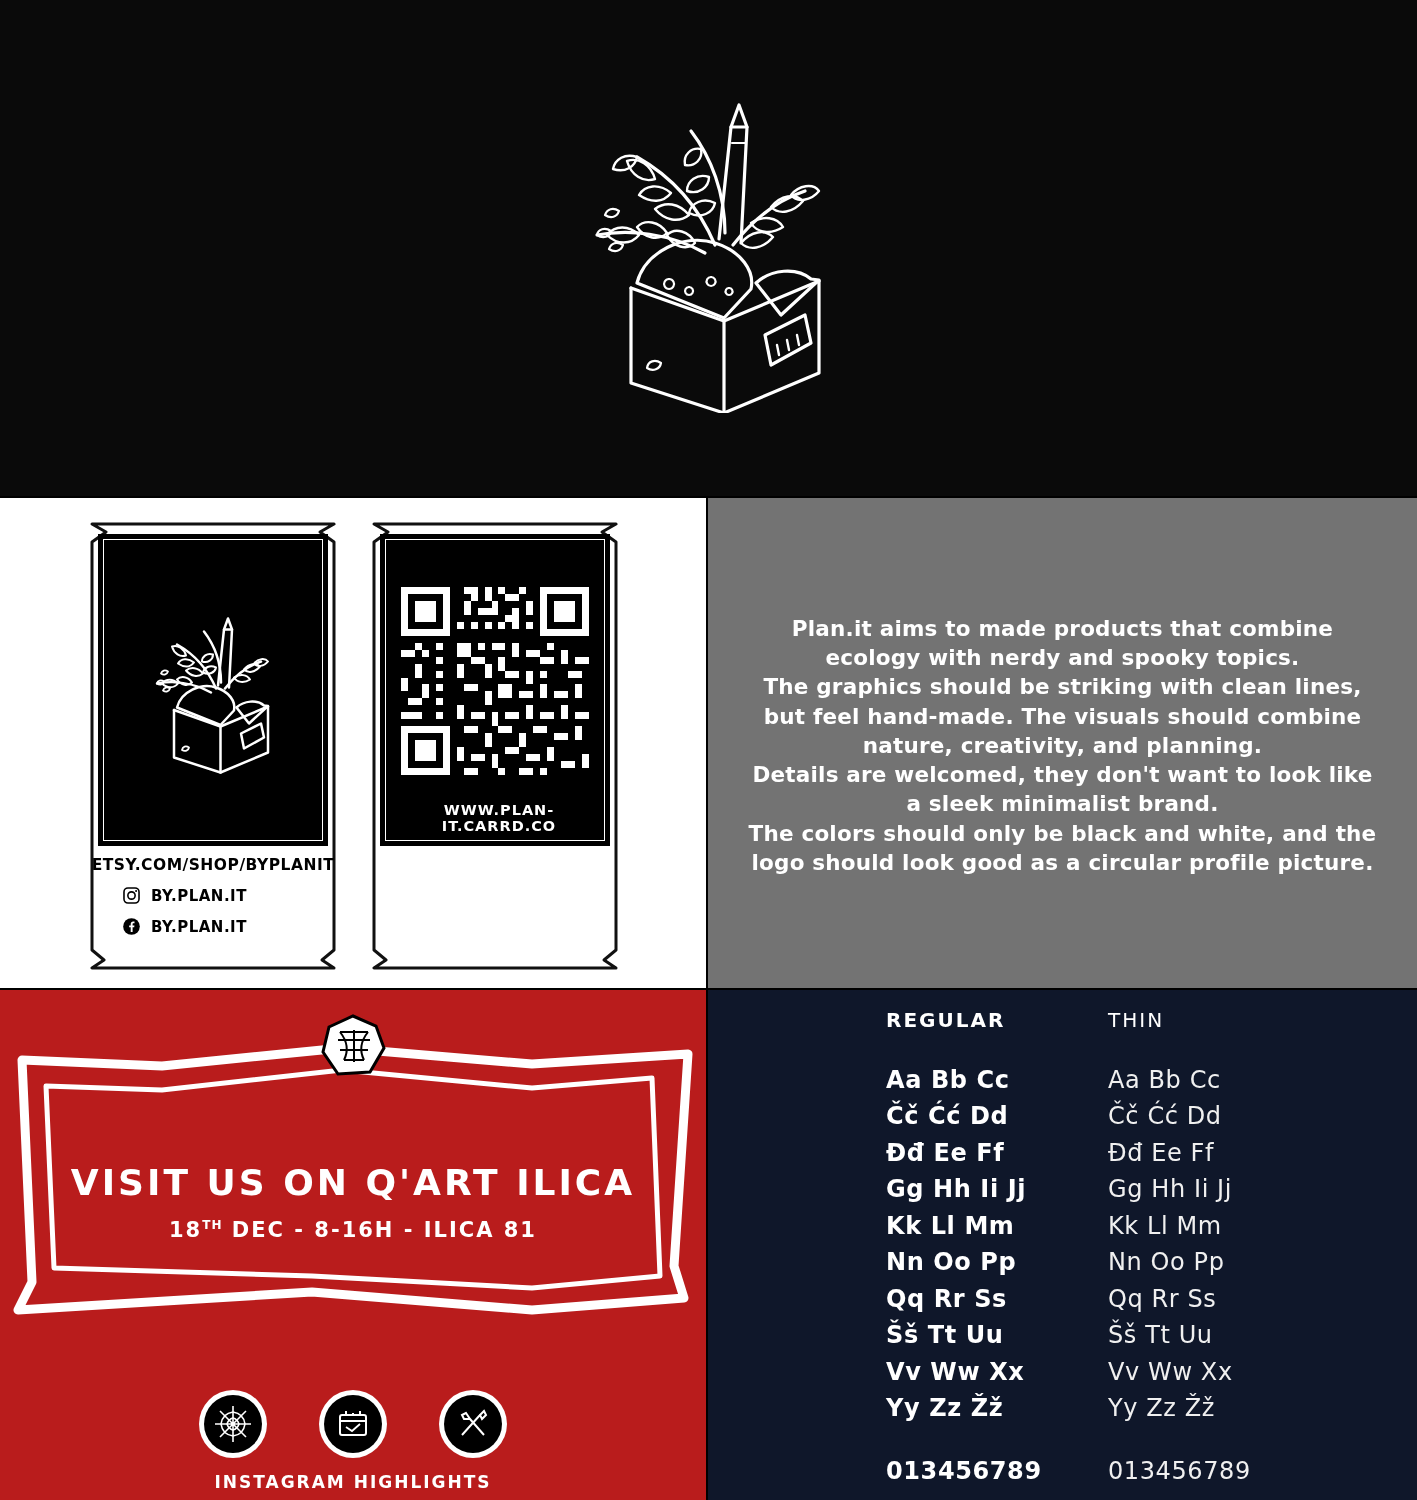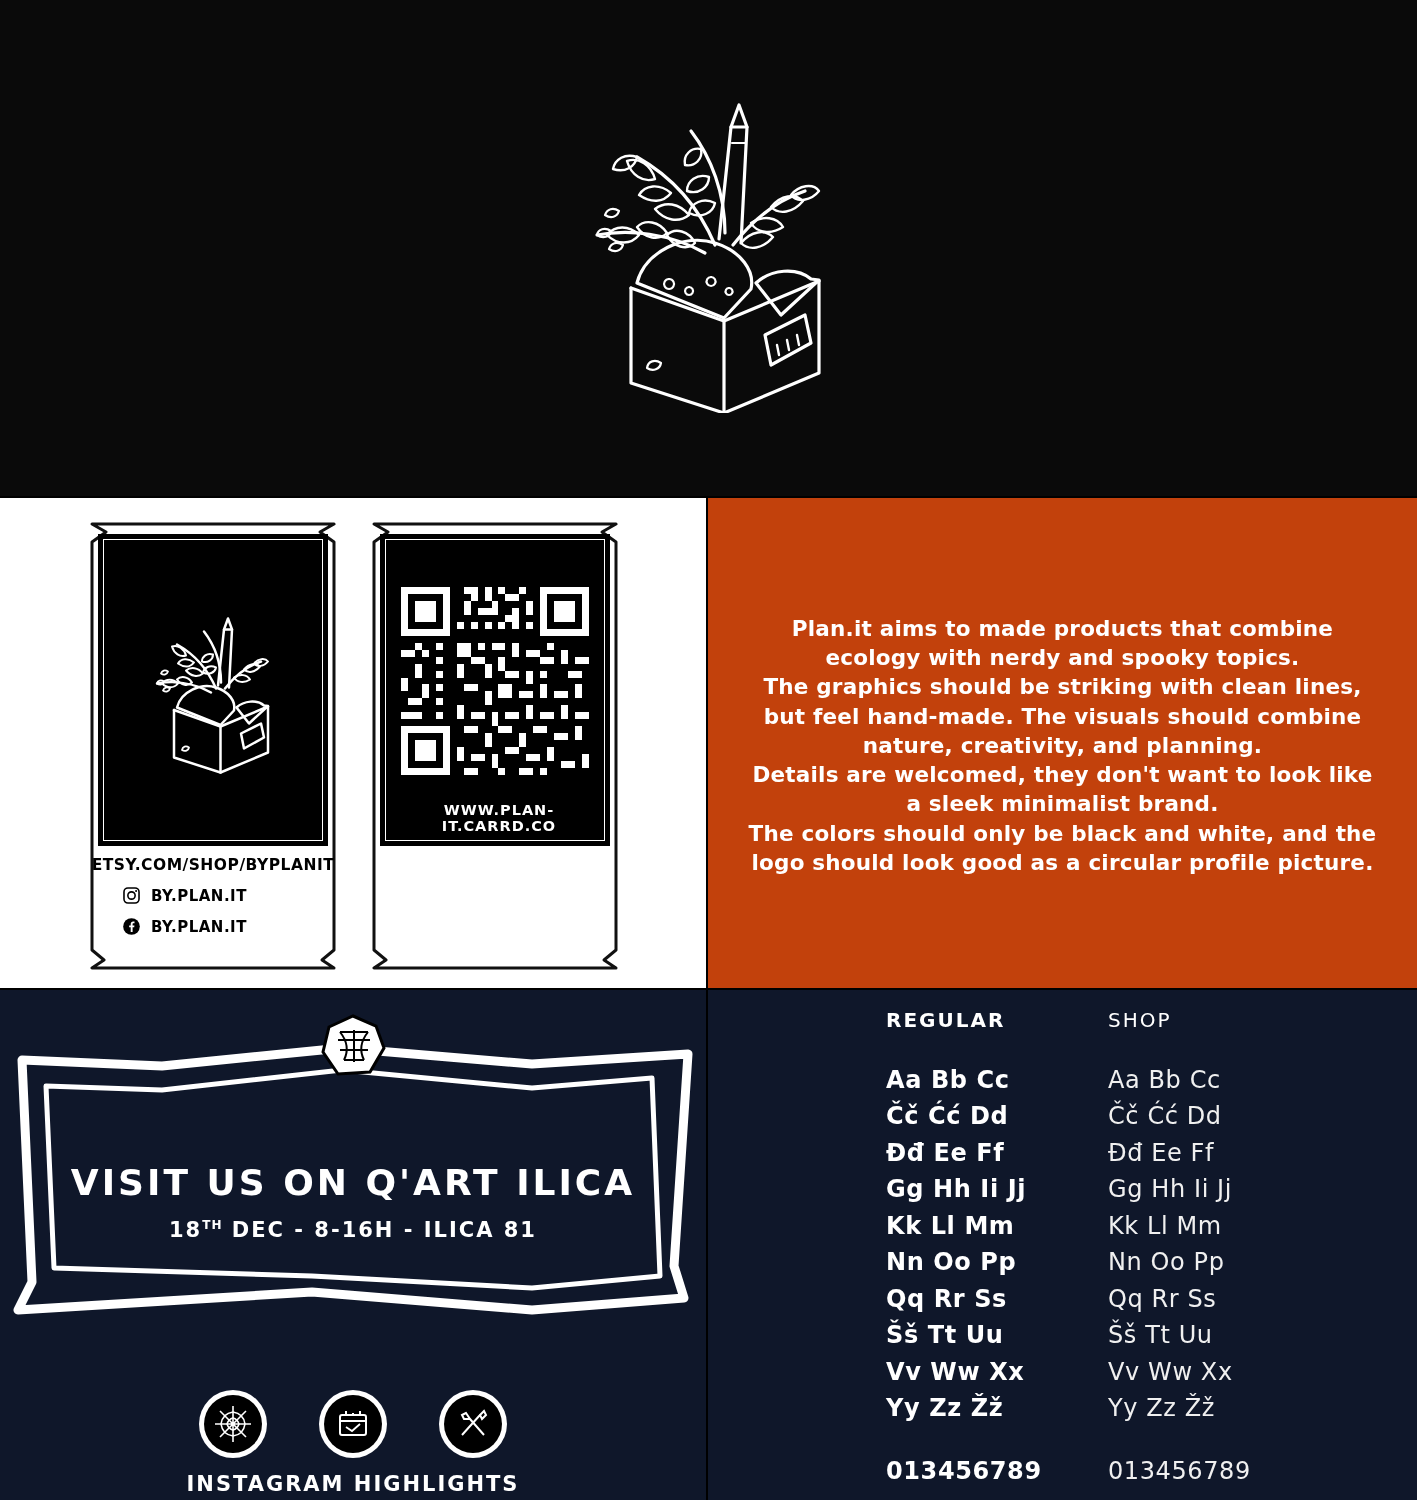--- a/index.html
+++ b/index.html
@@ -9,23 +9,23 @@
   
   .panel{position:absolute;box-sizing:border-box;}
 
   
   #hero{left:0;top:0;width:1417px;height:496px;background:#0a0a0a;}
   #hero .logo-wrap{position:absolute;left:50%;top:50%;transform:translate(-50%,-50%);}
 
   
   #cards{left:0;top:498px;width:706px;height:490px;background:#fff;}
   
-  #brief{left:708px;top:498px;width:709px;height:490px;background:#c2410c;}
-  
-  #header-panel{left:0;top:990px;width:706px;height:510px;background:#0f172a;}
+  #brief{left:708px;top:498px;width:709px;height:490px;background:#737373;}
+  
+  #header-panel{left:0;top:990px;width:706px;height:510px;background:#b91c1c;}
   
   #type-panel{left:708px;top:990px;width:709px;height:510px;background:#0f172a;}
 
   
   .card{position:absolute;width:250px;height:452px;}
   .card .ticket{position:absolute;left:0;right:0;top:0;height:452px;}
   .card-front{left:88px;top:22px;}
   .card-back{left:370px;top:22px;}
 
   .card-black{position:absolute;left:10px;right:10px;top:14px;height:312px;background:#000;}
@@ -49,21 +49,21 @@
   .fb-title{position:absolute;left:0;right:0;top:132px;text-align:center;color:#fff;
     font-size:36px;font-weight:700;letter-spacing:3px;}
   .fb-sub{position:absolute;left:0;right:0;top:188px;text-align:center;color:#fff;
     font-size:21px;letter-spacing:2px;font-weight:700;}
   .fb-sub sup{font-size:12px;letter-spacing:1px;}
   .fb-caption{position:absolute;left:0;right:0;top:352px;text-align:center;color:#fff;font-size:17px;letter-spacing:2px;font-weight:700;}
 
   .highlights{position:absolute;left:0;right:0;top:400px;height:80px;display:flex;justify-content:center;gap:52px;}
   .hl{width:68px;height:68px;border-radius:50%;background:#fff;display:flex;align-items:center;justify-content:center;}
   .hl-inner{width:58px;height:58px;border-radius:50%;background:#000;display:flex;align-items:center;justify-content:center;}
-  .hl-caption{position:absolute;left:0;right:0;top:482px;text-align:center;color:#fff;font-size:21px;letter-spacing:2px;font-weight:700;}
+  .hl-caption{position:absolute;left:0;right:0;top:482px;text-align:center;color:#fff;font-size:17px;letter-spacing:2px;font-weight:700;}
 
   
   .type-col{position:absolute;top:18px;color:#fff;}
   .type-col.regular{left:178px;}
   .type-col.thin{left:400px;}
   .type-head{font-size:20px;letter-spacing:2px;margin-bottom:30px;}
   .type-head.reg{font-weight:700;}
   .type-head.thn{font-weight:400;}
   .type-row{font-size:24px;line-height:1.52;}
   .type-col.regular .type-row{font-weight:700;letter-spacing:.6px;}
@@ -397,21 +397,21 @@
       <div class="type-row">Vv Ww Xx</div>
       <div class="type-row">Yy Zz Žž</div>
       <div class="type-gap"></div>
       <div class="type-row">013456789</div>
       <div class="type-gap"></div>
       <div class="type-sym" style="font-weight:700;">!?~"#$%&amp;_</div>
       <div class="type-sym" style="font-weight:700;">/=*+-:;.,[]&lt;&gt;</div>
     </div>
 
     <div class="type-col thin">
-      <div class="type-head thn">SHOP</div>
+      <div class="type-head thn">THIN</div>
       <div class="type-row">Aa Bb Cc</div>
       <div class="type-row">Čč Ćć Dd</div>
       <div class="type-row">Đđ Ee Ff</div>
       <div class="type-row">Gg Hh Ii Jj</div>
       <div class="type-row">Kk Ll Mm</div>
       <div class="type-row">Nn Oo Pp</div>
       <div class="type-row">Qq Rr Ss</div>
       <div class="type-row">Šš Tt Uu</div>
       <div class="type-row">Vv Ww Xx</div>
       <div class="type-row">Yy Zz Žž</div>

